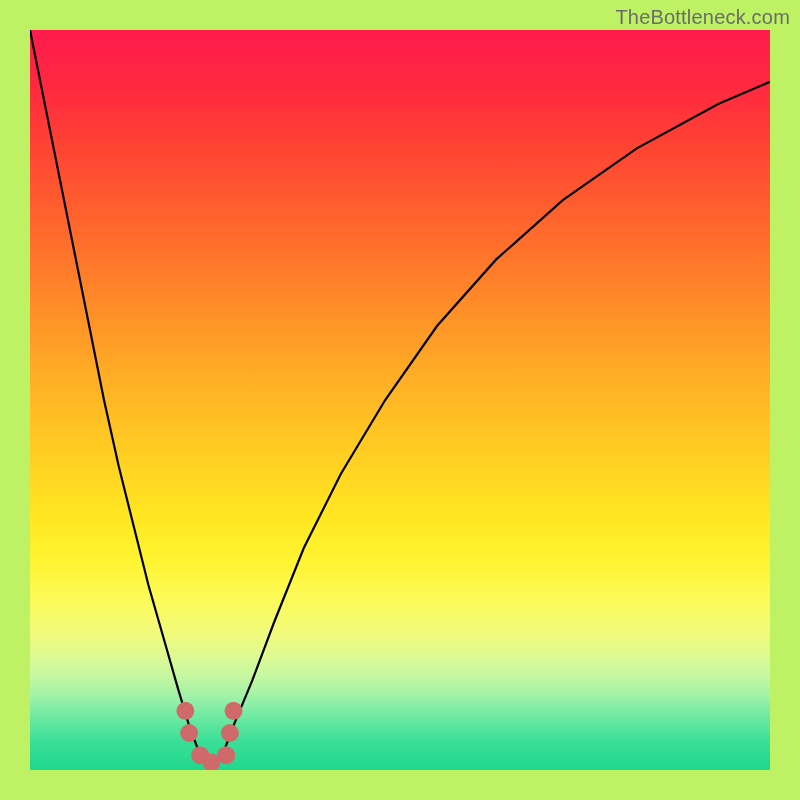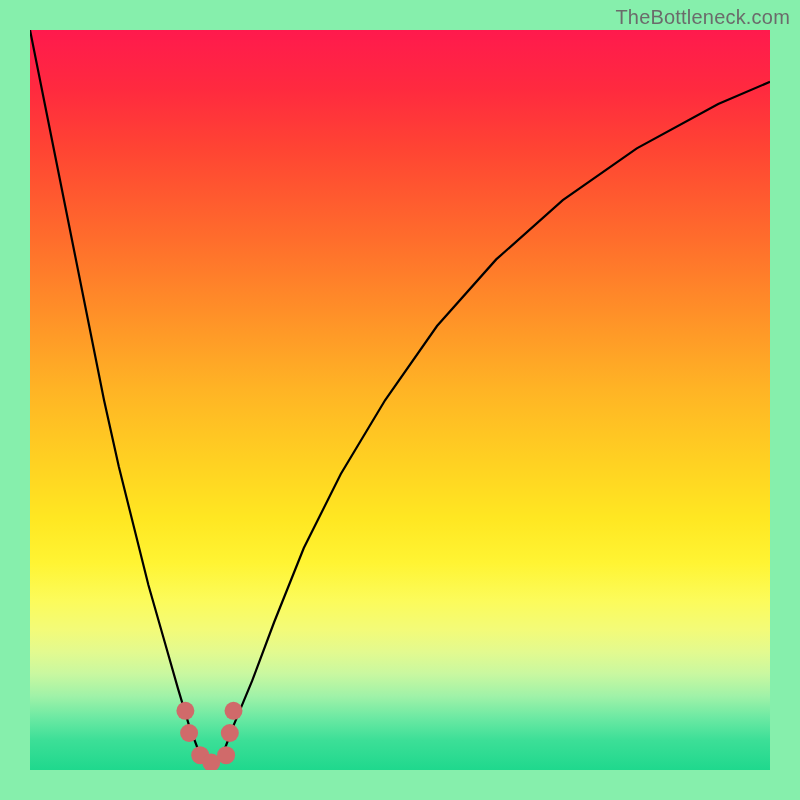--- a/index.html
+++ b/index.html
@@ -10,21 +10,21 @@
     background: #000;
     overflow: hidden;
     font-family: Arial, Helvetica, sans-serif;
   }
   .frame {
     position: absolute;
     left: 0;
     top: 0;
     width: 800px;
     height: 800px;
-    background: #86efac;
+    background: #bef264;
   }
   .plot-area {
     position: absolute;
     left: 30px;
     top: 30px;
     width: 740px;
     height: 740px;
     overflow: hidden;
   }
   .gradient {

